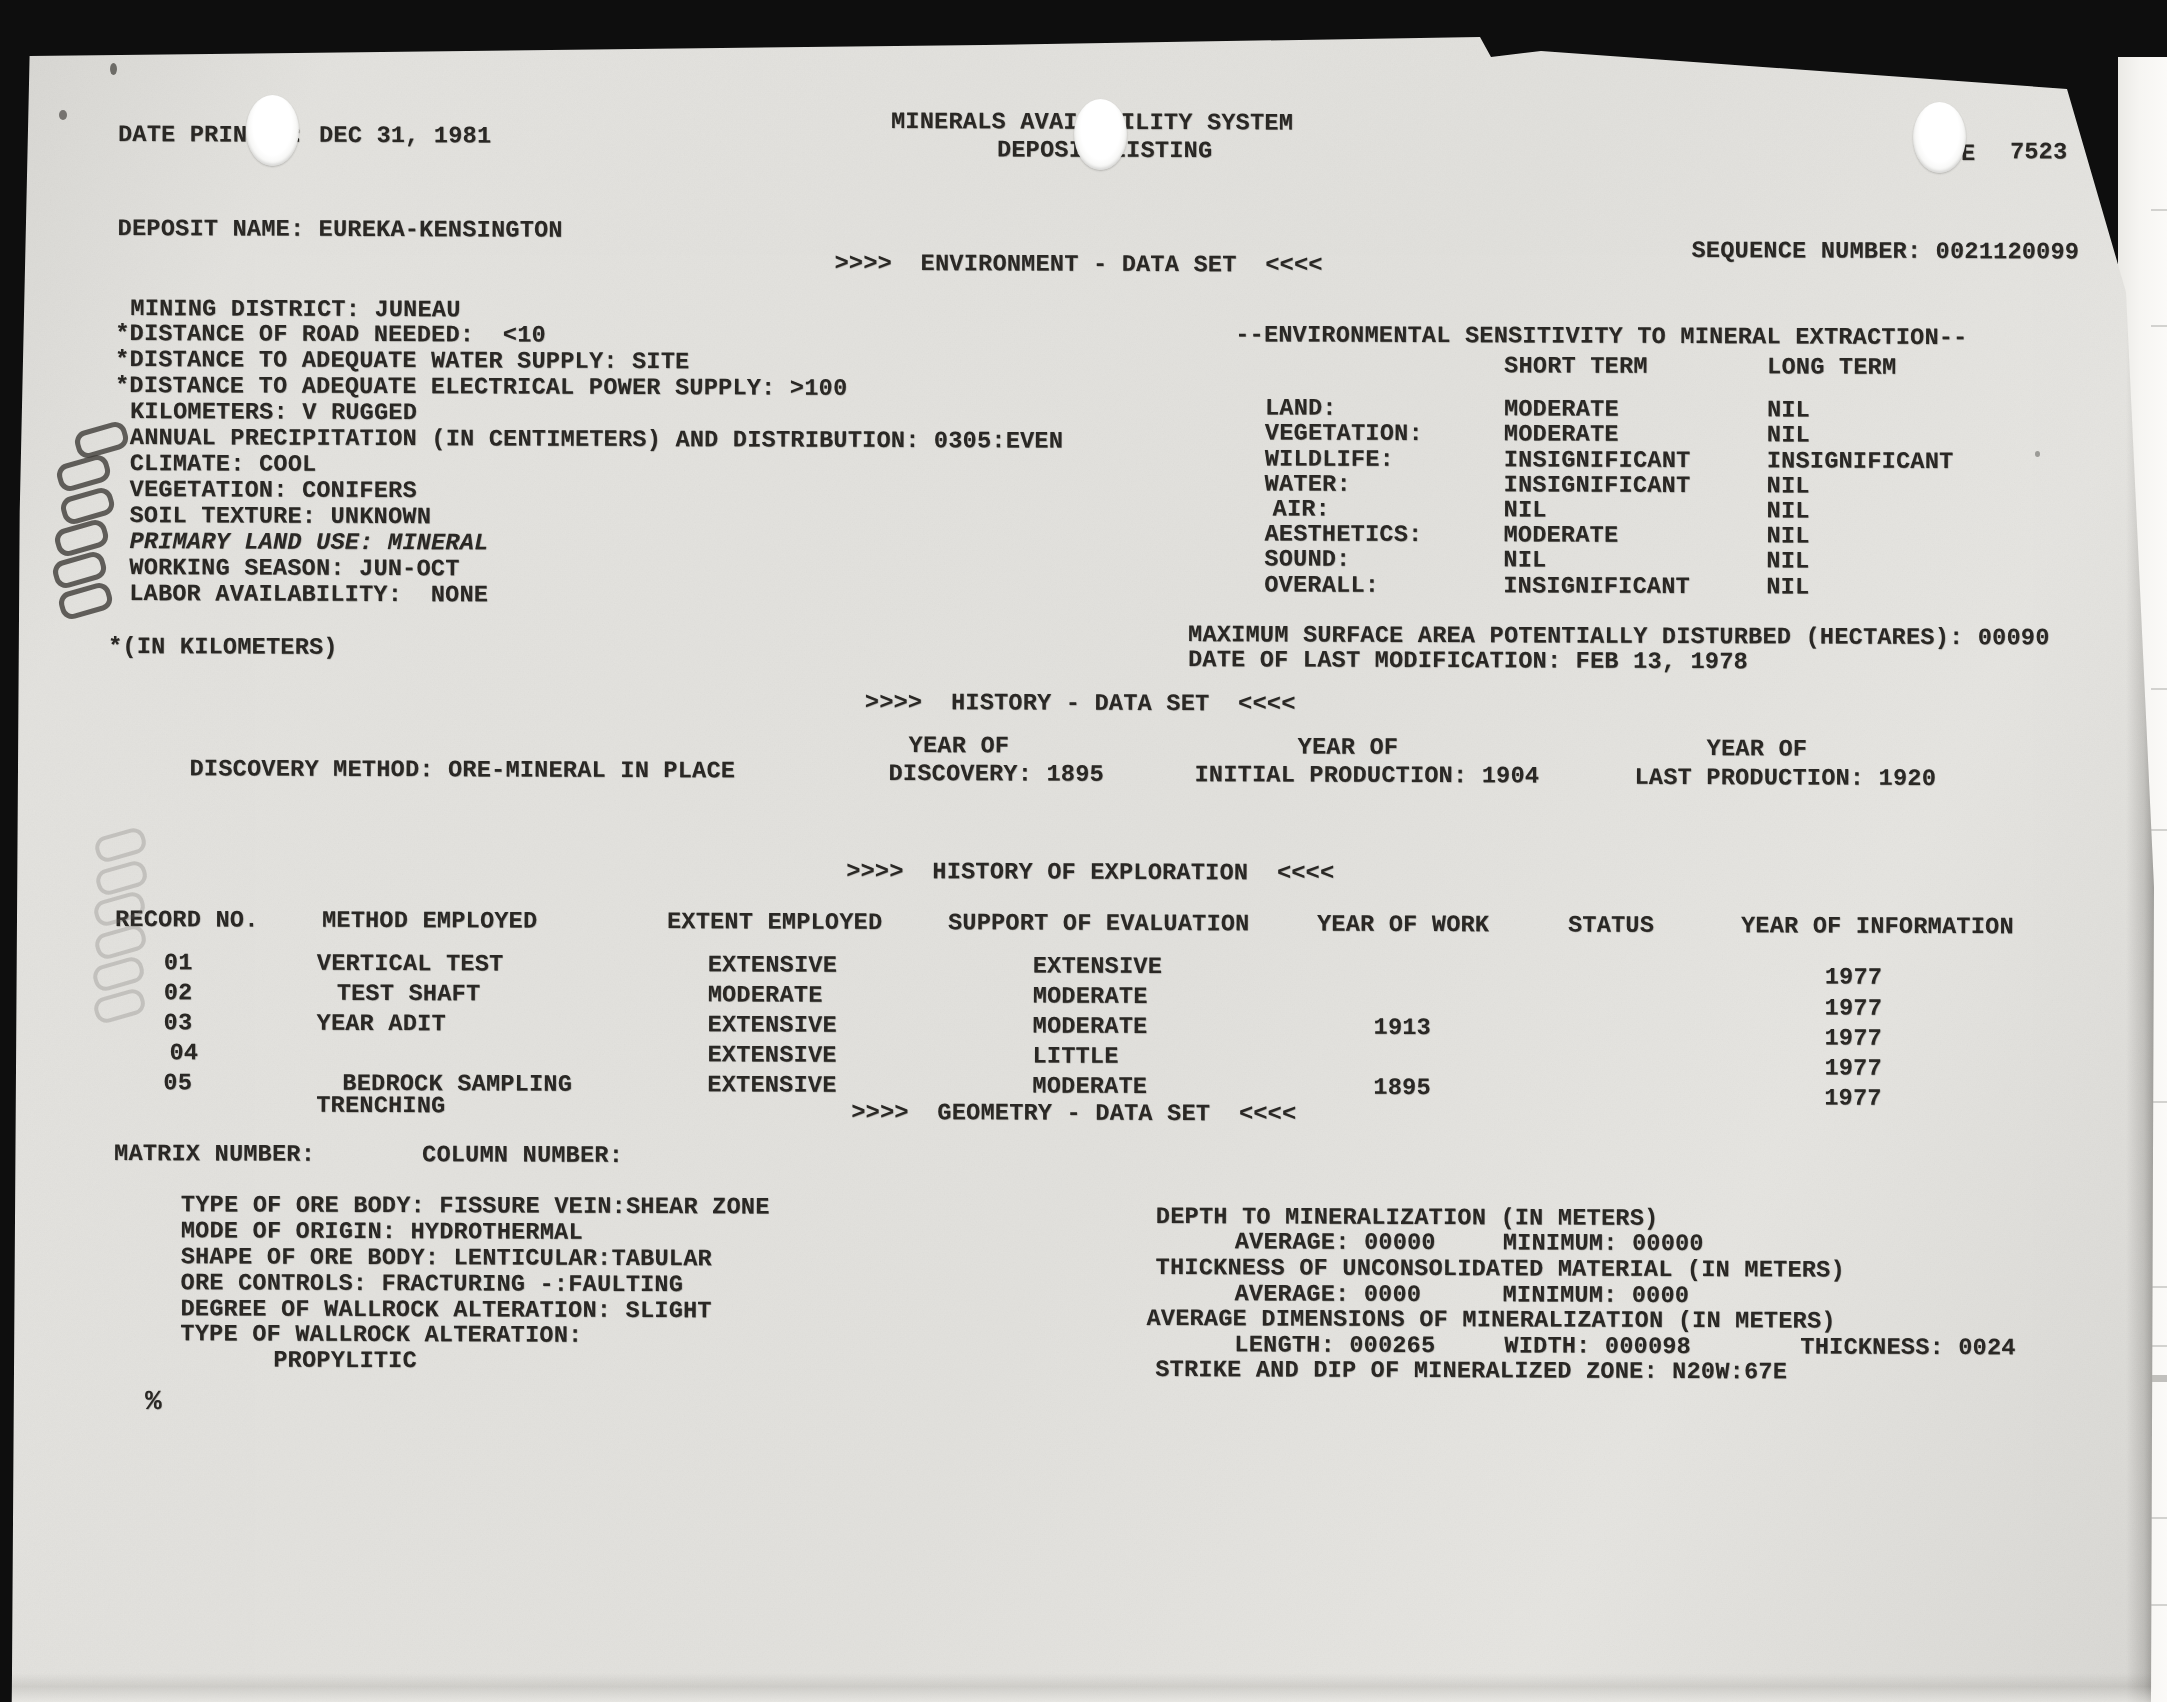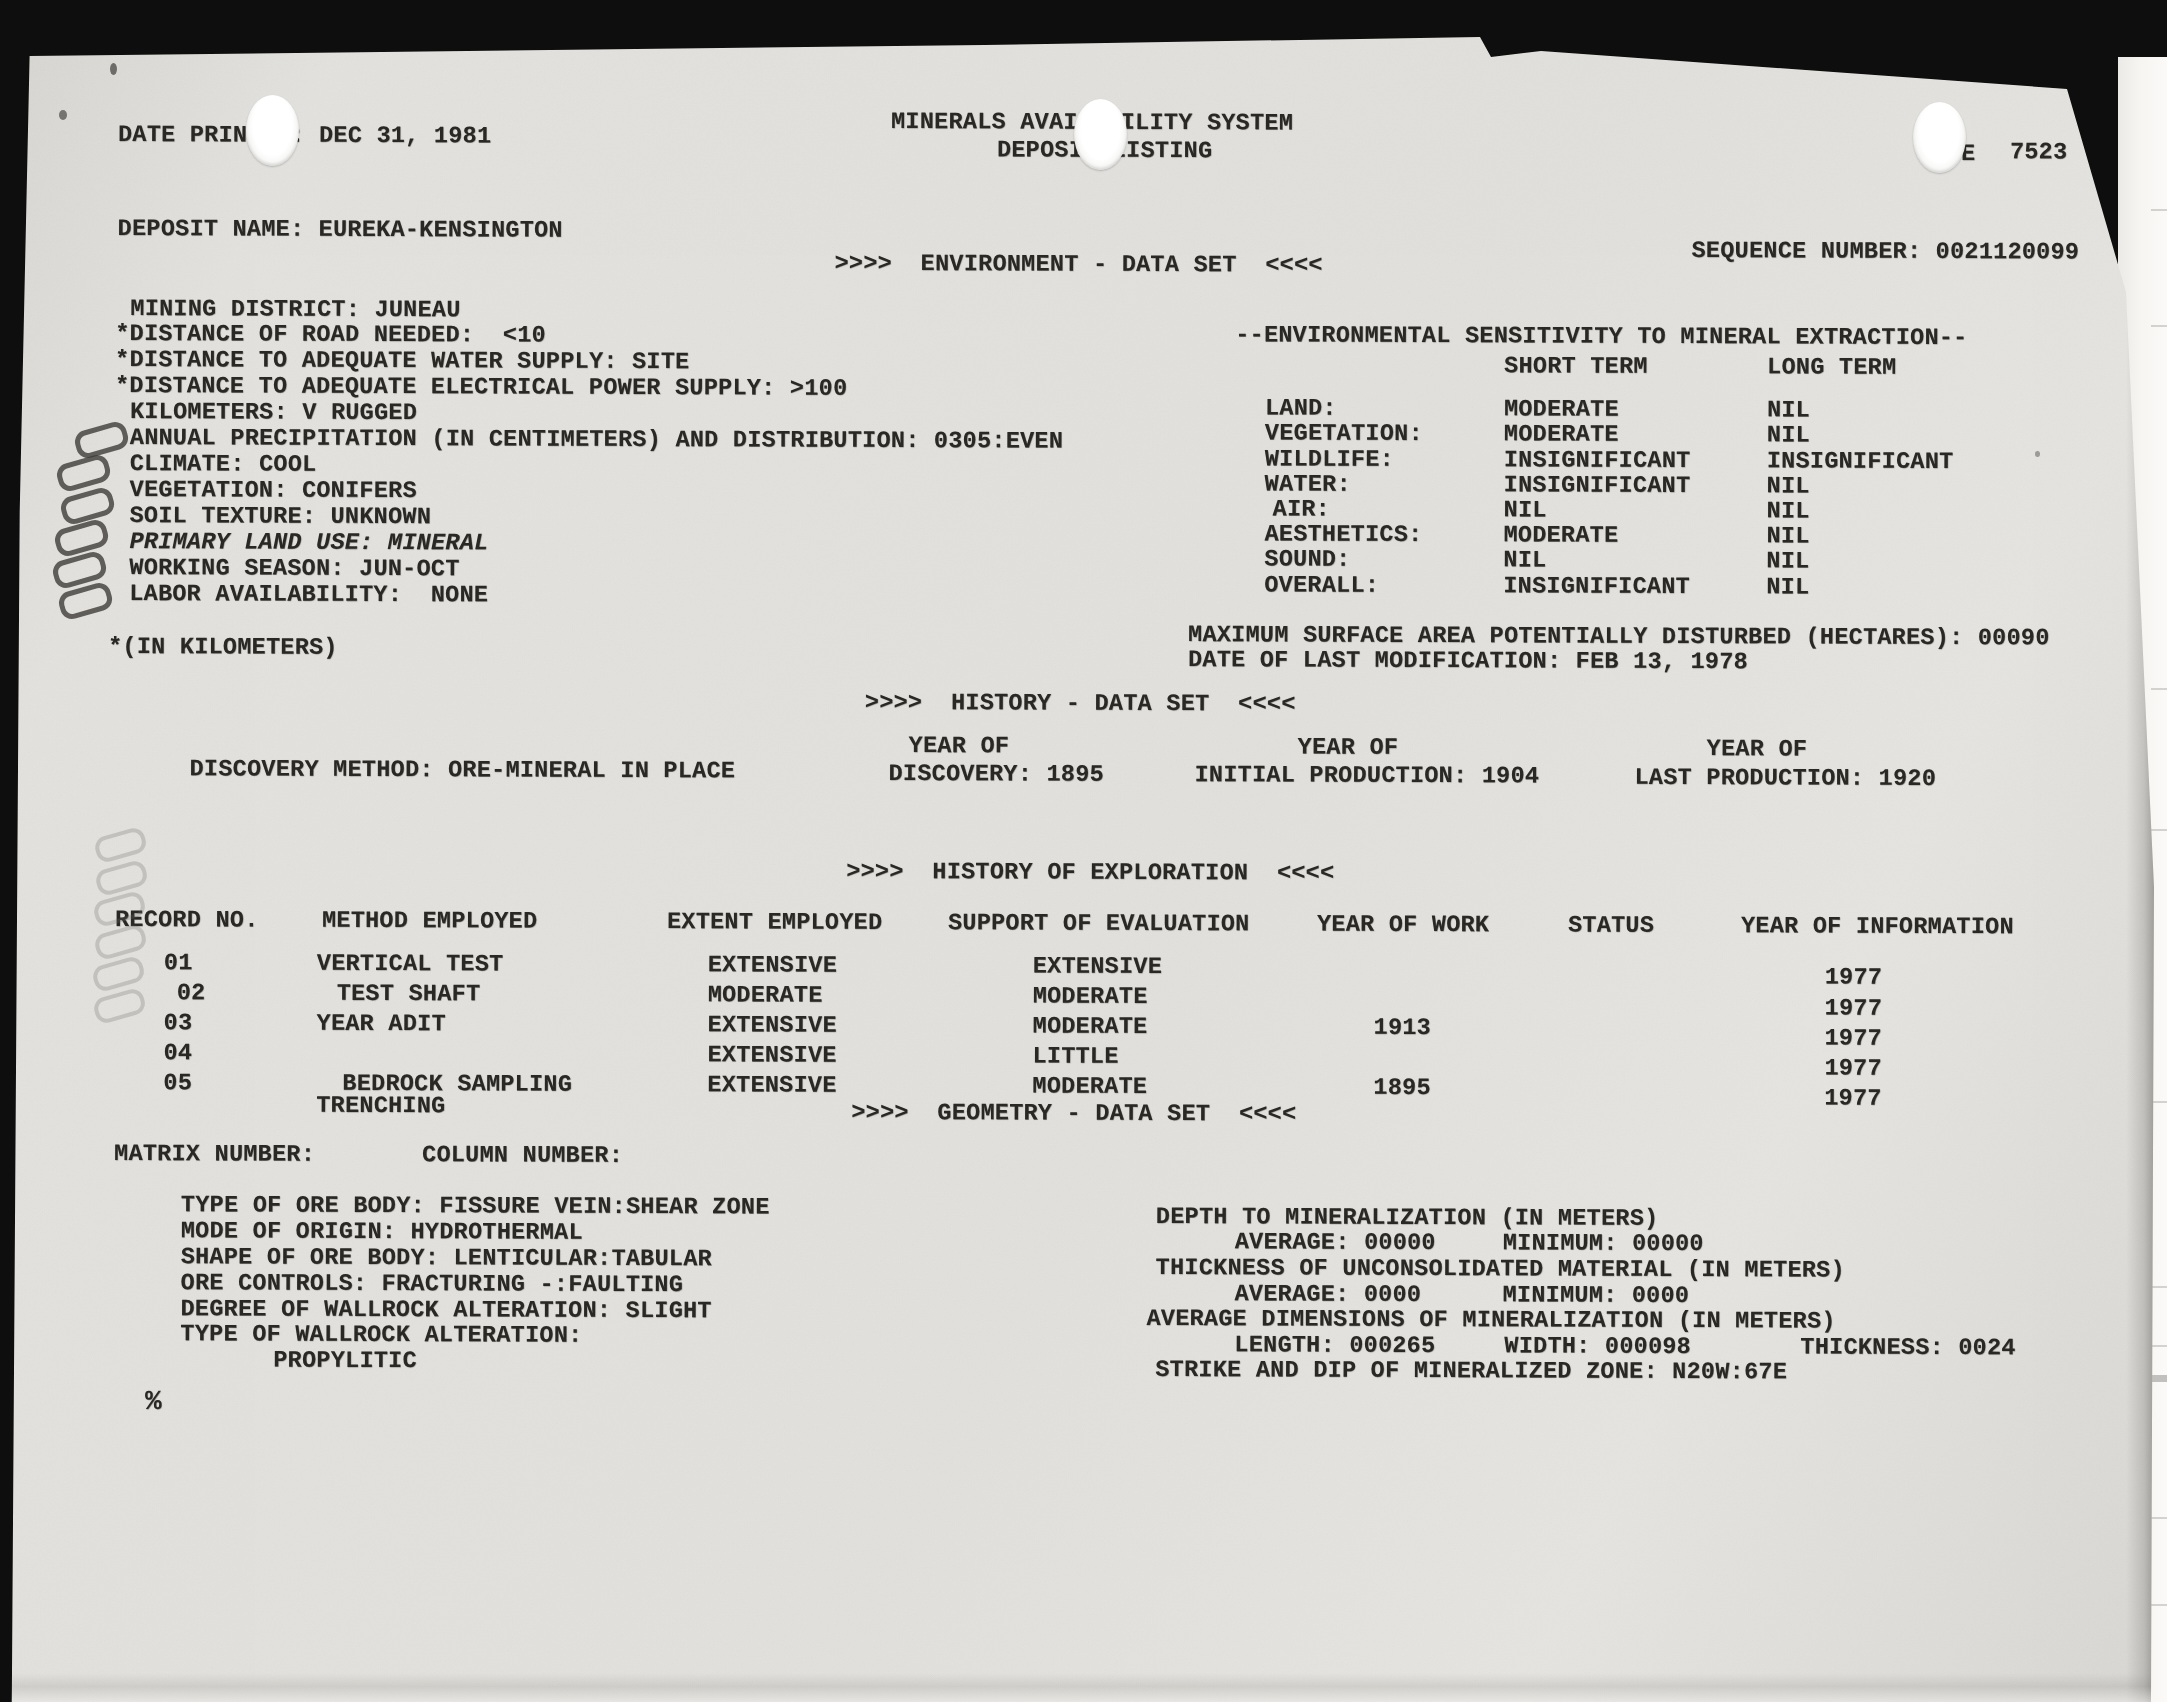--- a/index.html
+++ b/index.html
@@ -158,32 +158,32 @@
         <div class="txt" style="left: 670px; top: 907px;">EXTENT EMPLOYED</div>
         <div class="txt" style="left: 951px; top: 907px;">SUPPORT OF EVALUATION</div>
         <div class="txt" style="left: 1320px; top: 907px;">YEAR OF WORK</div>
         <div class="txt" style="left: 1571px; top: 907px;">STATUS</div>
         <div class="txt" style="left: 1744px; top: 907px;">YEAR OF INFORMATION</div>
         <div class="txt" style="left: 167px; top: 950px;">01</div>
         <div class="txt" style="left: 320px; top: 950px;">VERTICAL TEST</div>
         <div class="txt" style="left: 711px; top: 950px;">EXTENSIVE</div>
         <div class="txt" style="left: 1036px; top: 950px;">EXTENSIVE</div>
         <div class="txt" style="left: 1828px; top: 958px;">1977</div>
-        <div class="txt" style="left: 167px; top: 980px; margin-left: 13px;">02</div>
+        <div class="txt" style="left: 167px; top: 980px;">02</div>
         <div class="txt" style="left: 300px; top: 980px; margin-left: 40px;">TEST SHAFT</div>
         <div class="txt" style="left: 711px; top: 980px;">MODERATE</div>
         <div class="txt" style="left: 1036px; top: 980px;">MODERATE</div>
         <div class="txt" style="left: 1828px; top: 989px;">1977</div>
         <div class="txt" style="left: 167px; top: 1010px;">03</div>
         <div class="txt" style="left: 320px; top: 1010px;">YEAR ADIT</div>
         <div class="txt" style="left: 711px; top: 1010px;">EXTENSIVE</div>
         <div class="txt" style="left: 1036px; top: 1010px;">MODERATE</div>
         <div class="txt" style="left: 1377px; top: 1010px;">1913</div>
         <div class="txt" style="left: 1828px; top: 1019px;">1977</div>
-        <div class="txt" style="left: 167px; top: 1040px;">04</div>
+        <div class="txt" style="left: 173px; top: 1040px;">04</div>
         <div class="txt" style="left: 320px; top: 1092px;">TRENCHING</div>
         <div class="txt" style="left: 711px; top: 1040px;">EXTENSIVE</div>
         <div class="txt" style="left: 1036px; top: 1040px;">LITTLE</div>
         <div class="txt" style="left: 1828px; top: 1049px;">1977</div>
         <div class="txt" style="left: 167px; top: 1070px;">05</div>
         <div class="txt" style="left: 320px; top: 1070px; margin-left: 26px;">BEDROCK SAMPLING</div>
         <div class="txt" style="left: 711px; top: 1070px;">EXTENSIVE</div>
         <div class="txt" style="left: 1036px; top: 1070px;">MODERATE</div>
         <div class="txt" style="left: 1377px; top: 1070px;">1895</div>
         <div class="txt" style="left: 1828px; top: 1079px;">1977</div>

